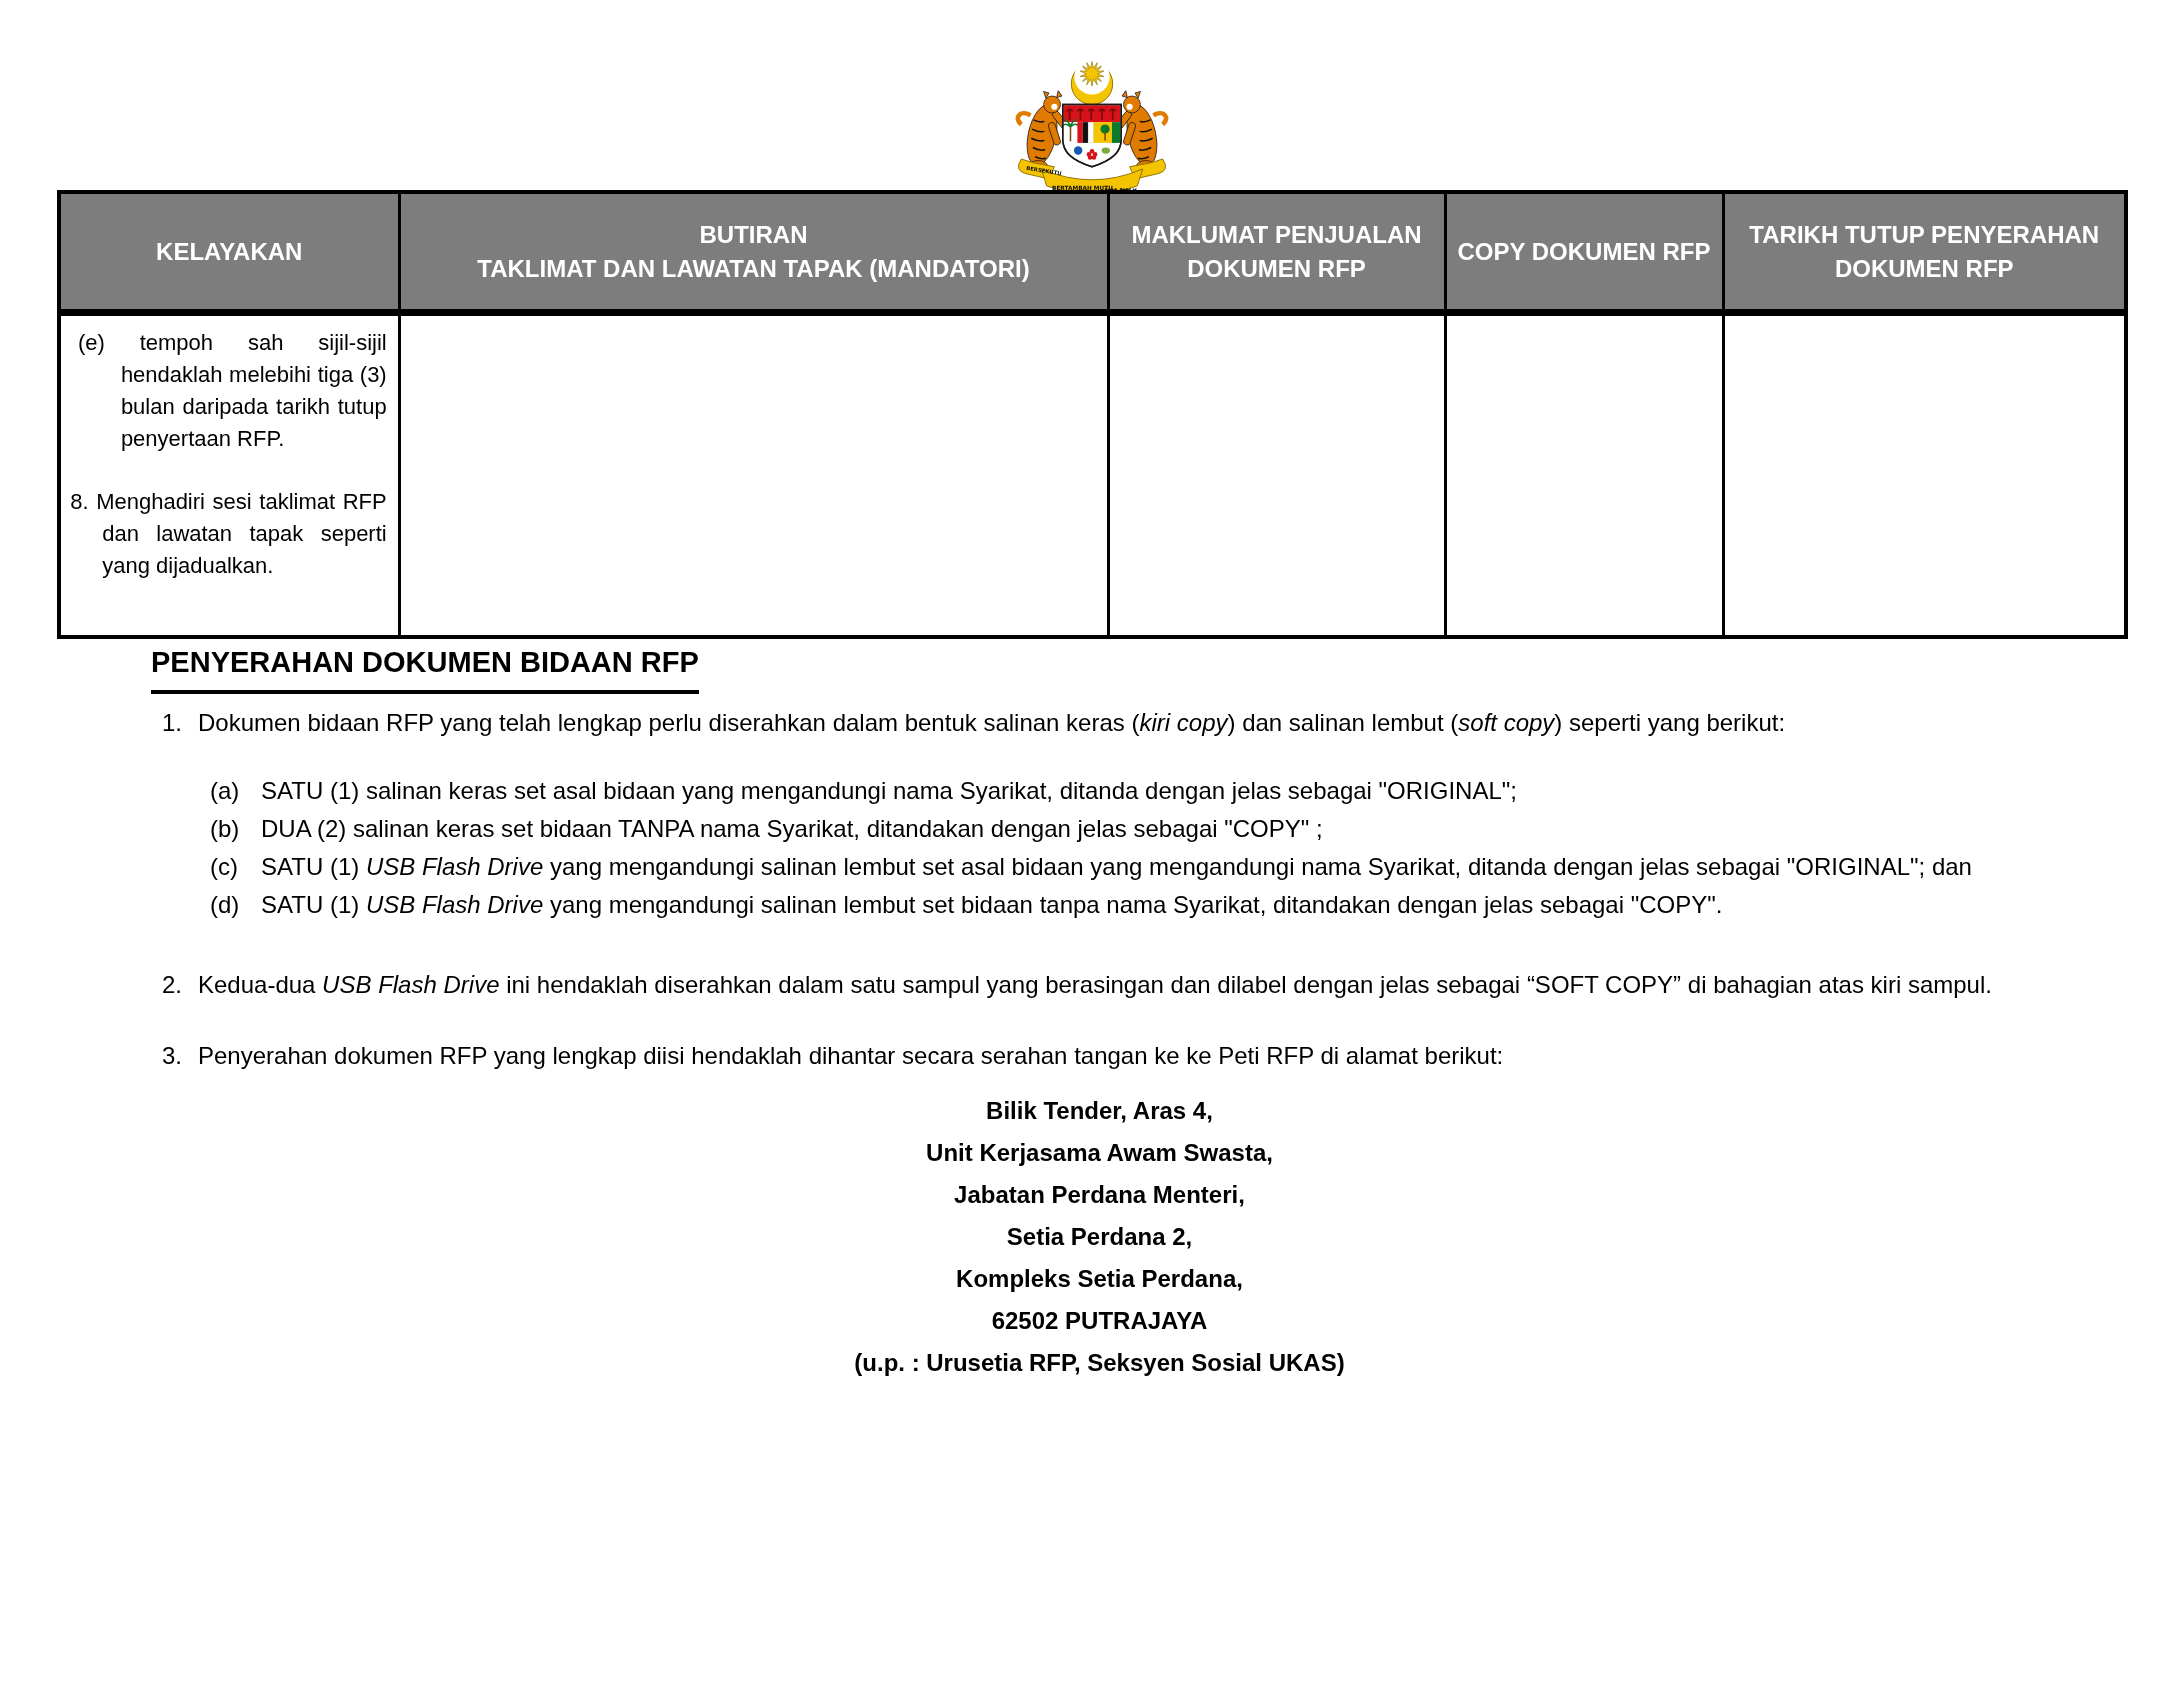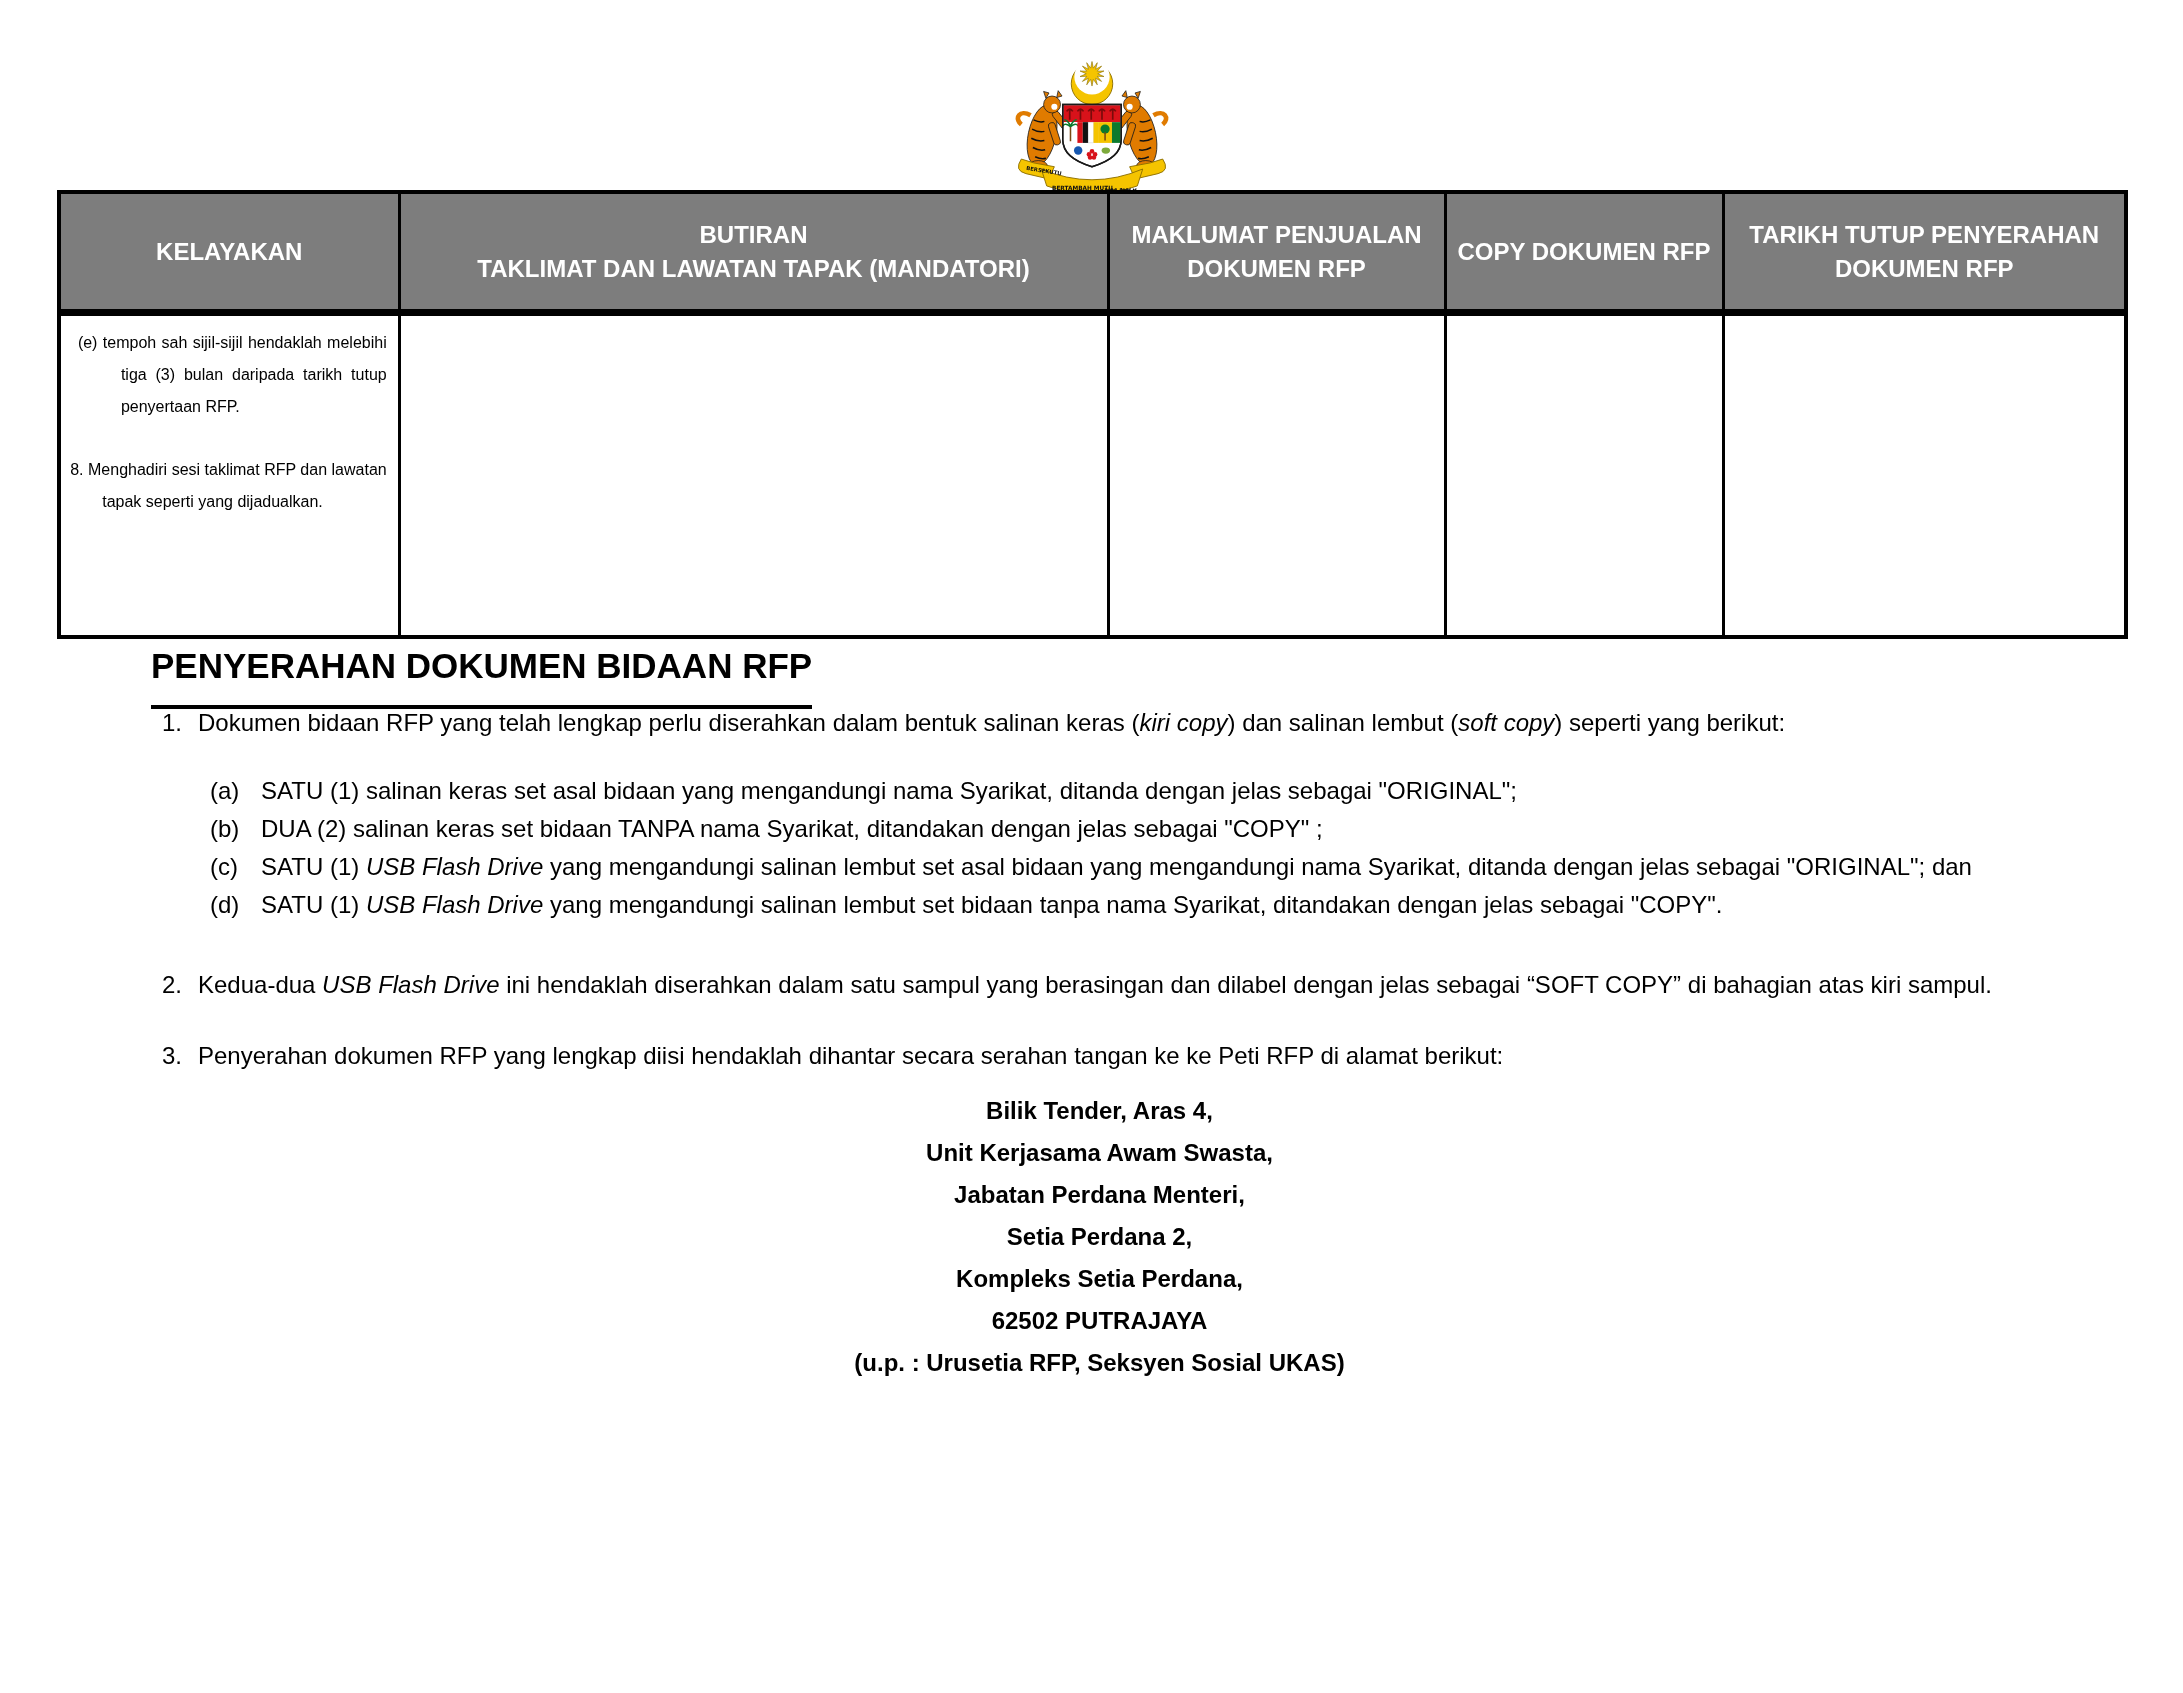--- a/index.html
+++ b/index.html
@@ -26,30 +26,30 @@
     height:109px;
     border:3.1px solid #000;border-bottom:7.7px solid #000;
     white-space:pre-line;
     padding:3.1px 7.7px;
   }
   table.rfp td{
     height:302px;vertical-align:top;
     border:3.1px solid #000;border-bottom:4.6px solid #000;
     background:#fff;
   }
-  td.kelayakan{padding:10.8px 10.8px 6.2px 9.2px;font-size:16px;}
+  td.kelayakan{padding:10.8px 10.8px 6.2px 9.2px;font-size:22px;}
   .cell-para{text-align:justify;line-height:32px;margin:0;}
   .cell-para.e{margin-left:7.7px;margin-bottom:31px;padding-left:43px;text-indent:-43px;}
   .cell-para.n8{padding-left:32px;text-indent:-32px;}
   
   .sec-heading{
     position:absolute;top:646px;left:151px;
-    font-size:35px;font-weight:bold;margin:0;
+    font-size:29px;font-weight:bold;margin:0;
     display:inline-block;
-    border-bottom:4.6px solid #000;padding-bottom:19px;
+    border-bottom:4.6px solid #000;padding-bottom:11px;
   }
   .content{position:absolute;top:702px;left:162px;width:1875px;font-size:24px;}
   .li{display:flex;align-items:flex-start;}
   .li .marker{flex:0 0 36px;line-height:42px;}
   .li .txt{flex:1;text-align:justify;line-height:42px;}
   .sub{margin-top:28px;margin-left:48px;}
   .sub .li .marker{flex:0 0 51px;line-height:38px;}
   .sub .li .txt{line-height:38px;}
   .li.item2{margin-top:40px;}
   .li.item3{margin-top:29px;}

